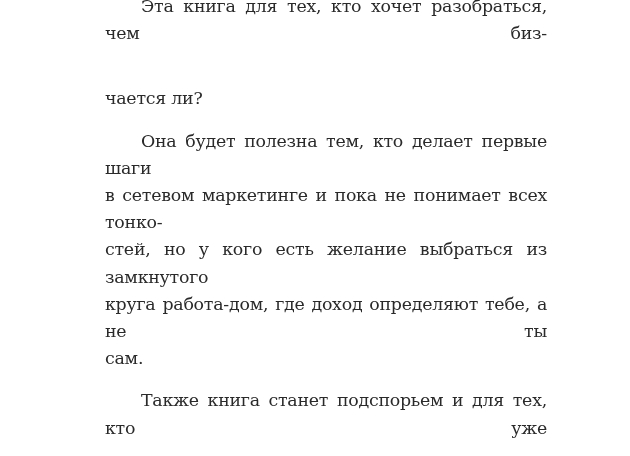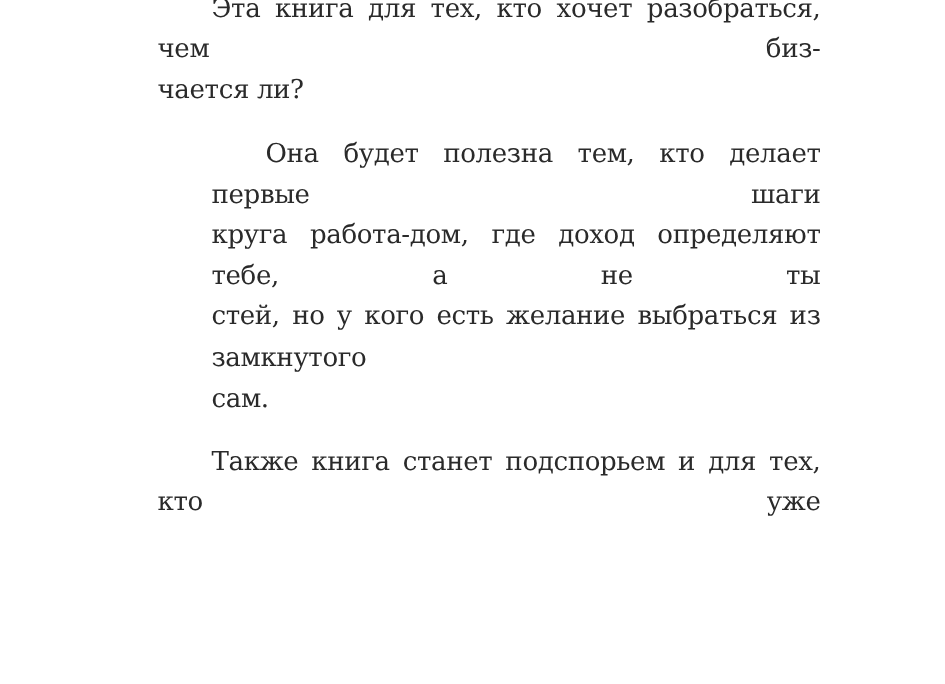--- a/index.html
+++ b/index.html
@@ -25,24 +25,25 @@
     text-align-last: left;
     hyphens: manual;
   }
 </style>
 </head>
 <body>
 
 <div class="page" id="page">
     <p class="para" style="text-indent: 0px;">
       <span style="display: block; text-align: justify; text-align-last: justify; text-indent: 36px;">Эта книга для тех, кто хочет разобраться, чем биз-</span>
-      <span style="display: block; text-align: left; text-align-last: left; text-indent: 0px;">чается ли?</span>
+      <span style="display: block; text-align: left; text-align-last: left; text-indent: 0px; margin-top: 38px;">чается ли?</span>
     </p>
-    <p class="para" style="text-indent: 0px; margin-left: 36px;">
+    <p class="para" style="text-indent: 0px;">
       <span style="display: block; text-align: justify; text-align-last: justify; text-indent: 36px;">Она будет полезна тем, кто делает первые шаги</span>
+      <span style="display: block; text-align: justify; text-align-last: justify; text-indent: 0px;">в сетевом маркетинге и пока не понимает всех тонко-</span>
+      <span style="display: block; text-align: justify; text-align-last: justify; text-indent: 0px;">стей, но у кого есть желание выбраться из замкнутого</span>
       <span style="display: block; text-align: justify; text-align-last: justify; text-indent: 0px;">круга работа-дом, где доход определяют тебе, а не ты</span>
-      <span style="display: block; text-align: justify; text-align-last: justify; text-indent: 0px;">стей, но у кого есть желание выбраться из замкнутого</span>
       <span style="display: block; text-align: right; text-align-last: left; text-indent: 0px;">сам.</span>
     </p>
     <p class="para" style="text-indent: 0px;">
       <span style="display: block; text-align: justify; text-align-last: justify; text-indent: 36px;">Также книга станет подспорьем и для тех, кто уже</span>
     </p>
   </div>
 
 </body></html>

